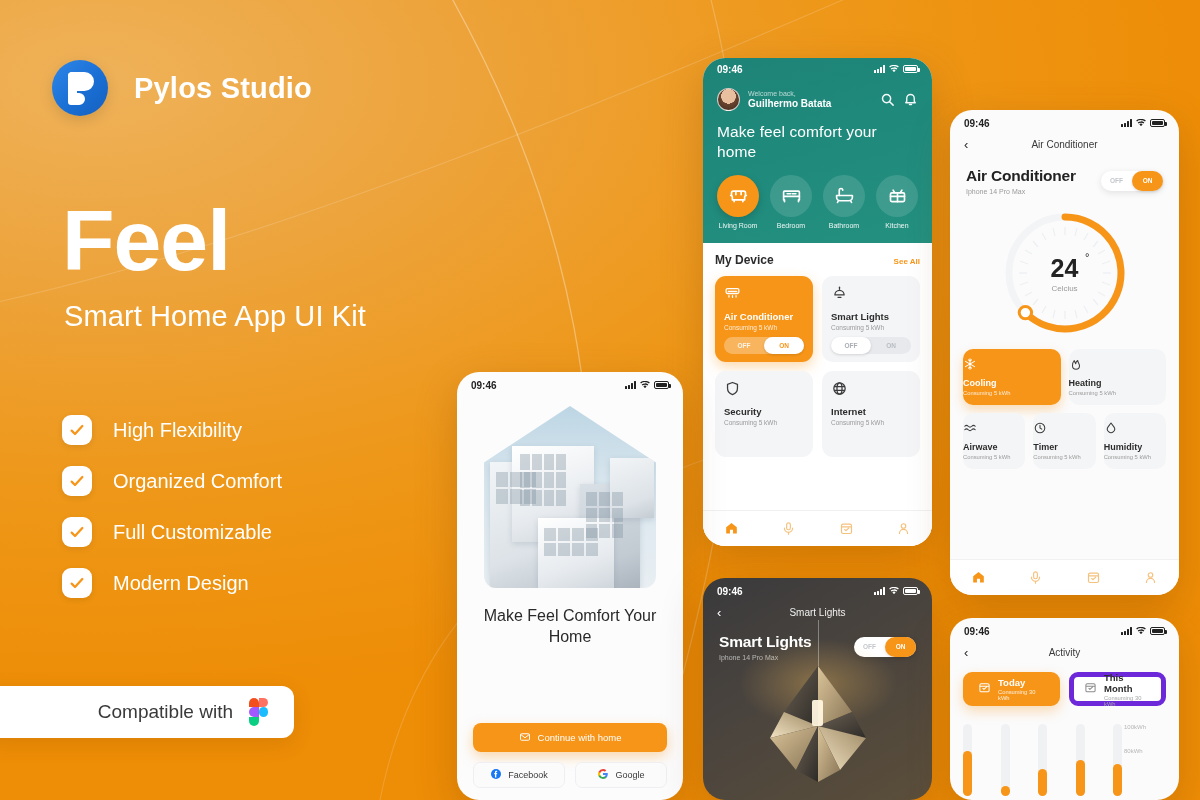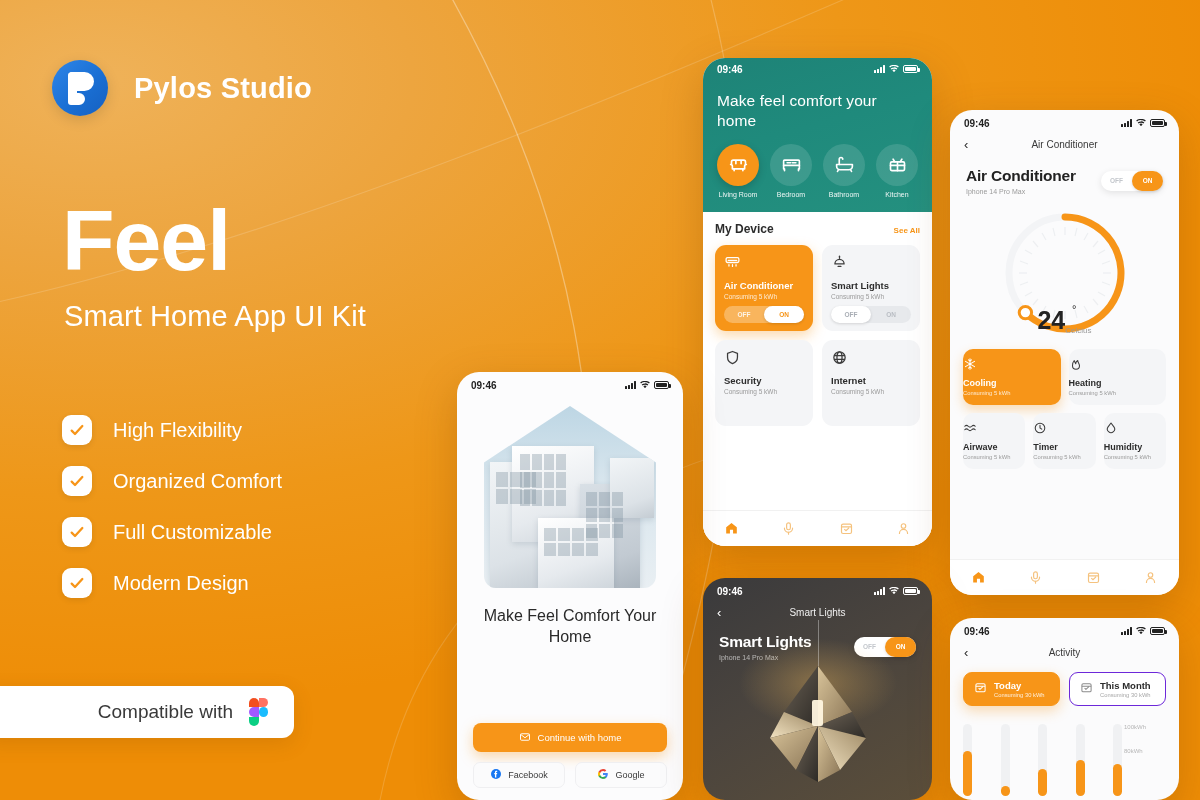--- a/index.html
+++ b/index.html
@@ -147,22 +147,22 @@
   .dev-hero { display: flex; align-items: center; padding: 16px 16px 0 16px; }
   .dev-hero-txt { flex: 1; }
   .dev-hero-name { font-size: 15.5px; font-weight: 700; color: #222; letter-spacing: -.2px; }
   .dev-hero-sub { font-size: 7px; color: #9A9A9A; margin-top: 3px; }
   .big-toggle { width: 62px; height: 20px; border-radius: 10px; background: #fff; display: flex;
     align-items: center; font-size: 6.5px; font-weight: 700; box-shadow: 0 2px 7px rgba(0,0,0,.1); }
   .big-toggle .tg-half { line-height: 20px; border-radius: 10px; color: #C3C7CC; }
   .big-toggle .tg-half.sel { background: #F79518; color: #fff; }
   .dial-wrap { position: relative; width: 124px; height: 124px; margin: 16px auto 0 auto; }
   .dial-wrap svg { position: absolute; inset: 0; }
-  .dial-center { position: absolute; inset: 0; display: flex; flex-direction: row;
-    align-items: flex-end; justify-content: center; }
+  .dial-center { position: absolute; inset: 0; display: flex; flex-direction: column;
+    align-items: center; justify-content: center; }
   .dial-temp { font-size: 25px; font-weight: 700; color: #232323; position: relative; }
   .dial-deg { font-size: 11px; position: absolute; top: -3px; right: -11px; font-weight: 400; }
   .dial-unit { font-size: 8px; color: #9A9A9A; margin-top: 1px; }
   .mode-grid { display: grid; grid-template-columns: 1fr 1fr; gap: 8px; padding: 14px 13px 0 13px; }
   .mode-grid3 { display: grid; grid-template-columns: 1fr 1fr 1fr; gap: 8px; padding: 8px 13px 0 13px; }
   .mode-card { background: #F4F5F7; border-radius: 10px; padding: 8px 8px 9px 0; min-height: 52px; }
   .mode-card.on { background: #F79518; box-shadow: 0 5px 12px rgba(247,149,24,.32); }
   .mode-ico { height: 15px; color: #3C3C3C; }
   .mode-card.on .mode-ico { color: #fff; }
   .mode-ico svg { width: 14px; height: 14px; display: block; }
@@ -206,21 +206,21 @@
   .lamp { position: absolute; left: 50%; top: 88px; transform: translateX(-50%); }
   .lamp-cord { position: absolute; left: 50%; top: -46px; width: 1px; height: 46px;
     background: rgba(255,255,255,.35); }
   .lamp-glow { position: absolute; left: 50%; top: 60px; transform: translateX(-50%);
     width: 160px; height: 90px; border-radius: 50%;
     background: radial-gradient(ellipse at center, rgba(255,196,94,.35) 0%, rgba(255,180,70,0) 70%); }
 
   
   #phone-act { left: 950px; top: 618px; width: 229px; height: 182px; background: #FBFBFC; }
   .act-tabs { display: flex; gap: 9px; padding: 13px 13px 0 13px; }
-  .act-tab { flex: 1; height: 34px; border-radius: 9px; background: #fff; border: 1px solid #6d28d9;
+  .act-tab { flex: 1; height: 34px; border-radius: 9px; background: #fff; border: 5px solid #6d28d9;
     display: flex; align-items: center; gap: 7px; padding: 0 10px; }
   .act-tab.on { background: #F79518; border-color: #F79518; box-shadow: 0 5px 13px rgba(247,149,24,.32); }
   .act-tab svg { width: 13px; height: 13px; color: #8B8B8B; flex: none; }
   .act-tab.on svg { color: #fff; }
   .act-tab-name { font-size: 9.5px; font-weight: 700; color: #2C2C2C; }
   .act-tab-sub { font-size: 5.8px; color: #A6A6A6; margin-top: 1px; }
   .act-tab.on .act-tab-name { color: #fff; }
   .act-tab.on .act-tab-sub { color: rgba(255,255,255,.85); }
   .chart { position: relative; height: 72px; margin: 18px 13px 0 13px; }
   .chart-grid { position: absolute; left: 0; right: 44px; top: 0; bottom: 0;
@@ -319,20 +319,39 @@
             </span>
           <span class="wifi">
               <svg viewBox="0 0 16 12" fill="currentColor">
                 <path d="M8 11l2.6-3.2a4 4 0 00-5.2 0L8 11zM8 5.4c1.5 0 2.9.5 4 1.4l1.3-1.6A8.4 8.4 0 008 3.4c-2 0-3.9.7-5.3 1.8L4 6.8A6.4 6.4 0 018 5.4zM8 1.4c2.4 0 4.6.8 6.4 2.2L15.7 2A11 11 0 008 -.6 11 11 0 00.3 2l1.3 1.6A9.7 9.7 0 018 1.4z"></path>
               </svg>
             </span>
           <span class="batt">
               <i></i>
             </span>
         </span>
+      </div>
+      <div class="welcome-row">
+        <span class="avatar"></span>
+        <span class="welcome-txt">
+          <span class="welcome-small" style="display:block">Welcome back,</span>
+          <span class="welcome-name" style="display:block">Guilhermo Batata</span>
+        </span>
+        <span class="head-ico">
+            <svg viewBox="0 0 24 24" fill="none" stroke="#fff" stroke-width="2.4">
+              <circle cx="10.5" cy="10.5" r="6.5"></circle>
+              <line x1="15.5" y1="15.5" x2="21" y2="21" stroke-linecap="round"></line>
+            </svg>
+          </span>
+        <span class="head-ico">
+            <svg viewBox="0 0 24 24" fill="none" stroke="#fff" stroke-width="2.2" stroke-linejoin="round">
+              <path d="M18 15V10a6 6 0 10-12 0v5l-1.6 2.2h15.2L18 15z"></path>
+              <path d="M10 19a2.2 2.2 0 004 0"></path>
+            </svg>
+          </span>
       </div>
       <div class="head-title">Make feel comfort your home</div>
       <div class="rooms">
         <div class="room active">
           <div class="room-circ">
               <svg viewBox="0 0 24 24" fill="none" stroke="#fff" stroke-width="1.9" stroke-linecap="round" stroke-linejoin="round">
                 <path d="M4 12V9a2 2 0 012-2h12a2 2 0 012 2v3"></path>
                 <path d="M3 12a2 2 0 012 2v3h14v-3a2 2 0 012-2"></path>
                 <path d="M7 17v2M17 17v2"></path>
                 <path d="M9 11V8M15 11V8"></path>

